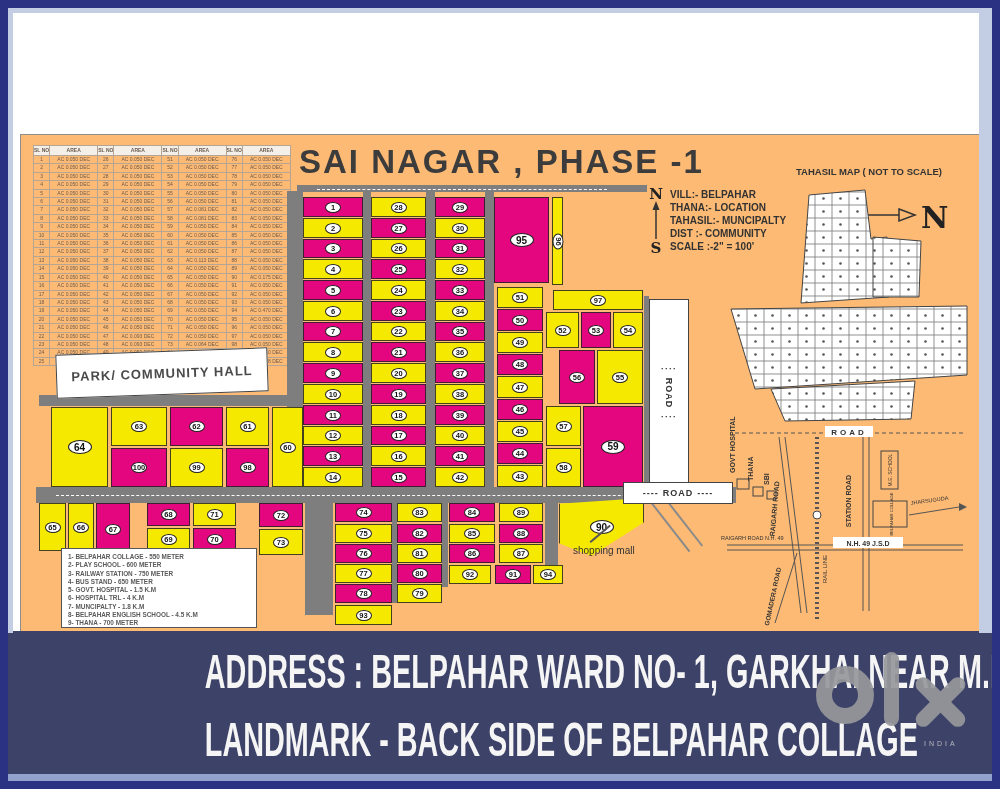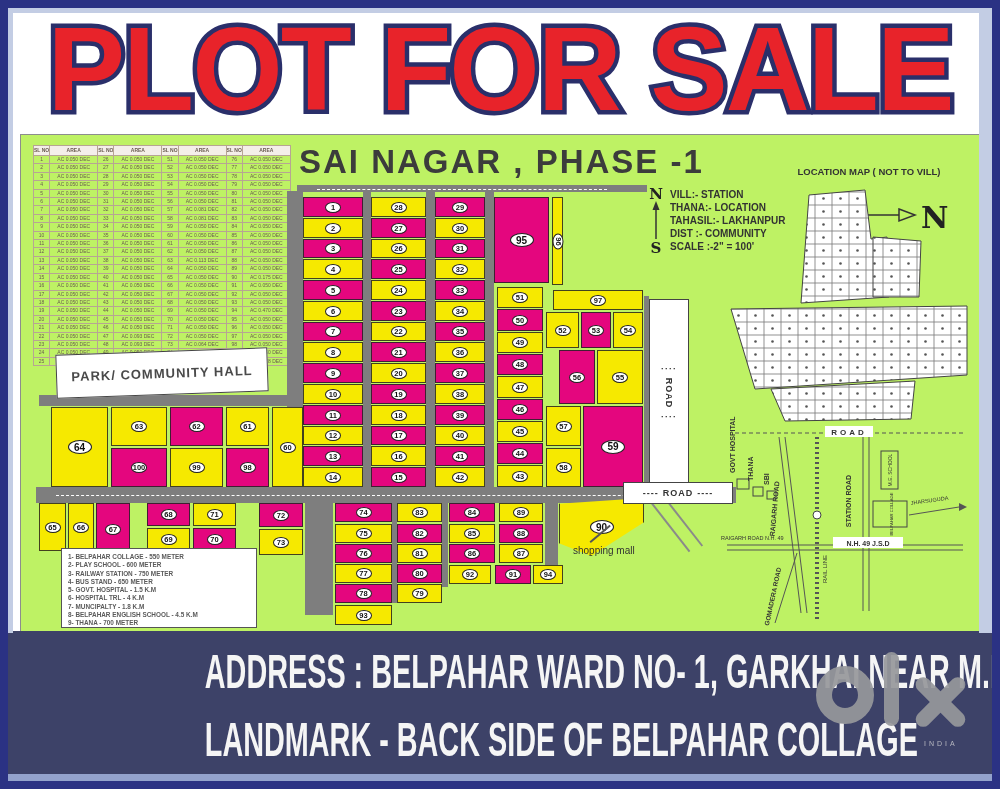--- a/index.html
+++ b/index.html
@@ -12,21 +12,21 @@
   .frame.l{left:0;top:0;width:8px;height:789px;}
   .frame.r{left:992px;top:0;width:8px;height:789px;}
   .subframe{position:absolute;background:#c3cde4;z-index:59;}
   .subframe.t{left:8px;top:8px;width:984px;height:5px;}
   .subframe.l{left:8px;top:8px;width:5px;height:625px;}
   .subframe.r{left:979px;top:8px;width:13px;height:625px;}
 
   
   #banner{position:absolute;left:10px;top:10px;width:980px;height:122px;z-index:5;}
   
-  #panel{position:absolute;left:20px;top:134px;width:962px;height:496px;background:#bef264;
+  #panel{position:absolute;left:20px;top:134px;width:962px;height:496px;background:#fdba74;
          border:1px solid #8d8d8d;z-index:4;}
 
   #sai-title{position:absolute;left:278px;top:8px;width:420px;height:38px;
      font-size:33px;font-weight:bold;color:#3c3c3c;letter-spacing:2px;white-space:nowrap;}
 
   
   #area-table{position:absolute;left:12px;top:10px;border-collapse:collapse;table-layout:fixed;}
   #area-table td,#area-table th{border:0.5px solid #b7a593;font-size:5px;color:#6a5c50;
      padding:0;height:7.4px;line-height:7.4px;text-align:center;white-space:nowrap;overflow:hidden;}
   #area-table th{font-weight:bold;background:#f4efe9;height:9px;}
@@ -85,25 +85,20 @@
   #olx .xbar{position:absolute;left:25px;top:0;width:15px;height:64px;background:#97989c;border-radius:8px;}
   #olx .xbar.a{transform:rotate(45deg);}
   #olx .xbar.b{transform:rotate(-45deg);}
   #olx .india{position:absolute;left:112px;top:88px;font-size:7px;letter-spacing:3px;color:#c0c1c7;}
 </style>
 </head>
 <body>
 
 <div id="poster">
 
-  <div id="banner">
-    <svg width="980" height="122" viewBox="0 0 980 122">
-      <text x="490" y="100" text-anchor="middle" font-family="Liberation Sans, sans-serif" font-weight="bold" font-size="118" textLength="905" lengthAdjust="spacingAndGlyphs" fill="#e8232a" stroke="#2a2f6a" stroke-width="9" paint-order="stroke" letter-spacing="-2">PLOT FOR SALE</text>
-    </svg>
-  </div>
 
   <div id="panel">
 
     <table id="area-table">
         <tbody>
           <tr>
             <th class="col-sl">SL NO</th>
             <th class="col-area">AREA</th>
             <th class="col-sl">SL NO</th>
             <th class="col-area">AREA</th>
@@ -369,28 +364,28 @@
 
     <div id="compass">
       <div class="nl">N</div>
       <svg width="10" height="40" viewBox="0 0 10 40">
         <line x1="5" y1="38" x2="5" y2="6" stroke="#333" stroke-width="1.5"></line>
         <polygon points="5,0 1.5,9 8.5,9" fill="#333"></polygon>
       </svg>
       <div class="nl">S</div>
     </div>
     <div id="site-info">
-      <div>VILL:- STATION</div>
+      <div>VILL:- BELPAHAR</div>
       <div>THANA:- LOCATION</div>
-      <div>TAHASIL:- LAKHANPUR</div>
+      <div>TAHASIL:- MUNCIPALTY</div>
       <div>DIST   :- COMMUNITY</div>
       <div>SCALE :-2" = 100'</div>
     </div>
 
-    <div id="locmap-title">LOCATION MAP ( NOT TO VILL)</div>
+    <div id="locmap-title">TAHASIL MAP ( NOT TO SCALE)</div>
     <svg id="locmap" width="280" height="448" viewBox="0 0 280 448">
       <defs>
         <pattern id="plotpat" width="17" height="13" patternUnits="userSpaceOnUse">
           <rect width="17" height="13" fill="#ffffff" stroke="#777" stroke-width="0.8"></rect>
           <circle cx="8.5" cy="6.5" r="1.3" fill="#555"></circle>
         </pattern>
       </defs>
 
       <line x1="112" y1="36" x2="186" y2="36" stroke="#333" stroke-width="1.5"></line>
       <polygon points="186,30 202,36 186,42" fill="none" stroke="#333" stroke-width="1.5"></polygon>

